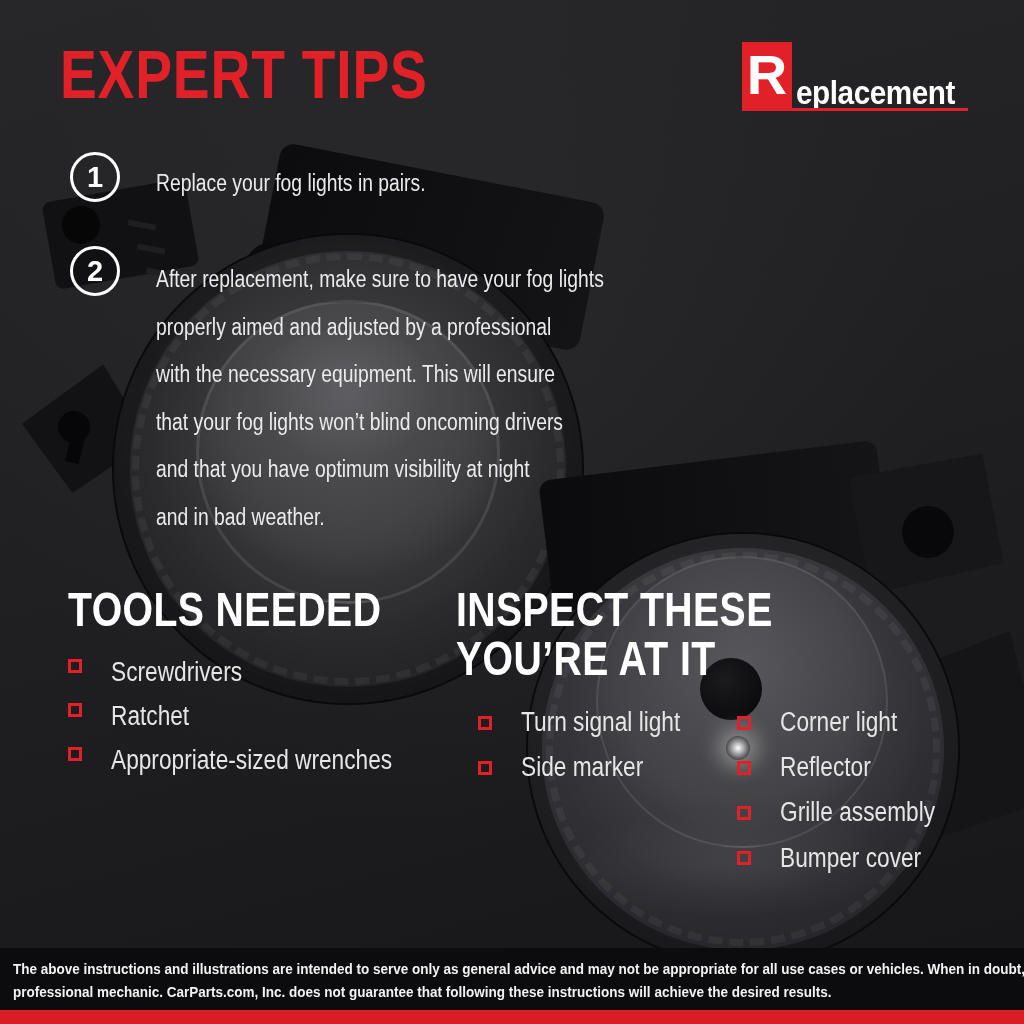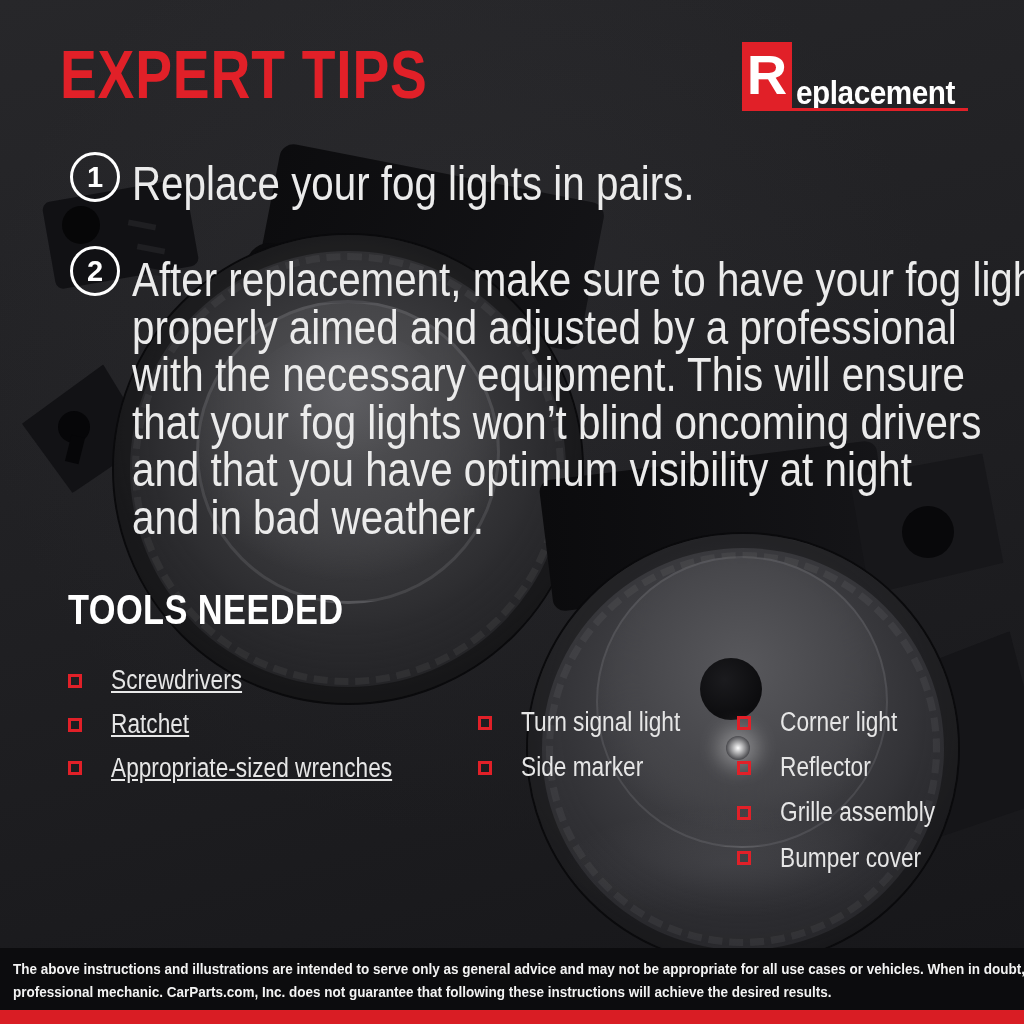--- a/index.html
+++ b/index.html
@@ -62,30 +62,30 @@
   .page-title{left:60px;top:40px;font-size:69px;font-weight:bold;letter-spacing:1px;color:var(--accent-red);line-height:1;}
   .logo{left:742px;top:42px;width:226px;height:66px;}
   .logo-rbox{position:absolute;left:0;top:0;width:50px;height:66px;background:var(--accent-red);
     color:#fff;font-weight:bold;font-size:56px;line-height:66px;text-align:center;}
   .logo-rest{position:absolute;left:54px;bottom:-1px;color:#fff;font-weight:bold;font-size:33px;line-height:1;
     display:inline-block;transform:scaleX(.9);transform-origin:0 100%;letter-spacing:-.5px;}
   .logo-underline{position:absolute;left:0;top:66px;width:226px;height:3px;background:var(--accent-red);}
   .num-circle{width:44px;height:44px;border:3px solid #fff;border-radius:50%;
     color:#fff;font-weight:bold;font-size:29px;line-height:44px;text-align:center;}
   .nc1{left:70px;top:152px;} .nc2{left:70px;top:246px;}
-  .tip-text{left:132px;font-size:48px;color:#ebebeb;line-height:47.5px;}
+  .tip-text{left:156px;font-size:23px;color:#ebebeb;line-height:47.5px;}
   .tip1{top:160px;} .tip2{top:256px;}
-  .section-head{font-size:43px;font-weight:bold;color:#fff;line-height:49px;letter-spacing:.5px;}
+  .section-head{font-size:49px;font-weight:bold;color:#fff;line-height:49px;letter-spacing:.5px;}
   .tools-head{left:68px;top:585px;}
   .inspect-head{left:456px;top:585px;}
   .list{display:flex;flex-direction:column;}
   .tools-list{left:68px;top:659px;}
   .inspect-col{top:700px;}
   .col1{left:478px;} .col2{left:737px;}
-  .tool-row{height:43.8px;display:flex;align-items:center;text-decoration:underline;}
+  .tool-row{height:43.8px;display:flex;}
   .insp-row{height:45.2px;display:flex;align-items:center;}
   .bullet{width:8px;height:8px;border:3px solid var(--accent-red);margin-right:29px;flex:none;}
   .item-label{font-size:27px;color:#e6e6e6;line-height:1;}
   .footer-bar{left:0;top:948px;width:1024px;height:62px;background:#0c0c0e;z-index:2;}
   .disclaimer{position:absolute;left:13px;top:9px;font-size:15px;font-weight:bold;color:#f3f3f3;
     line-height:23px;display:inline-block;transform:scaleX(.9);transform-origin:0 0;white-space:pre;}
   .red-bar{left:0;top:1010px;width:1024px;height:14px;background:var(--bar-red);z-index:2;}
 </style>
 </head>
 <body>
@@ -154,20 +154,22 @@
       <div class="tool-row">
           <span class="bullet"></span>
           <span class="item-label cond pre">Ratchet</span>
         </div>
       <div class="tool-row">
           <span class="bullet"></span>
           <span class="item-label cond pre">Appropriate-sized wrenches</span>
         </div>
     </div>
 
+    <div class="abs section-head inspect-head"><span class="condb pre">INSPECT THESE
+YOU’RE AT IT</span></div>
 
     <div class="abs list inspect-col col1">
       <div class="insp-row">
           <span class="bullet"></span>
           <span class="item-label cond pre">Turn signal light</span>
         </div>
       <div class="insp-row">
           <span class="bullet"></span>
           <span class="item-label cond pre">Side marker</span>
         </div>

